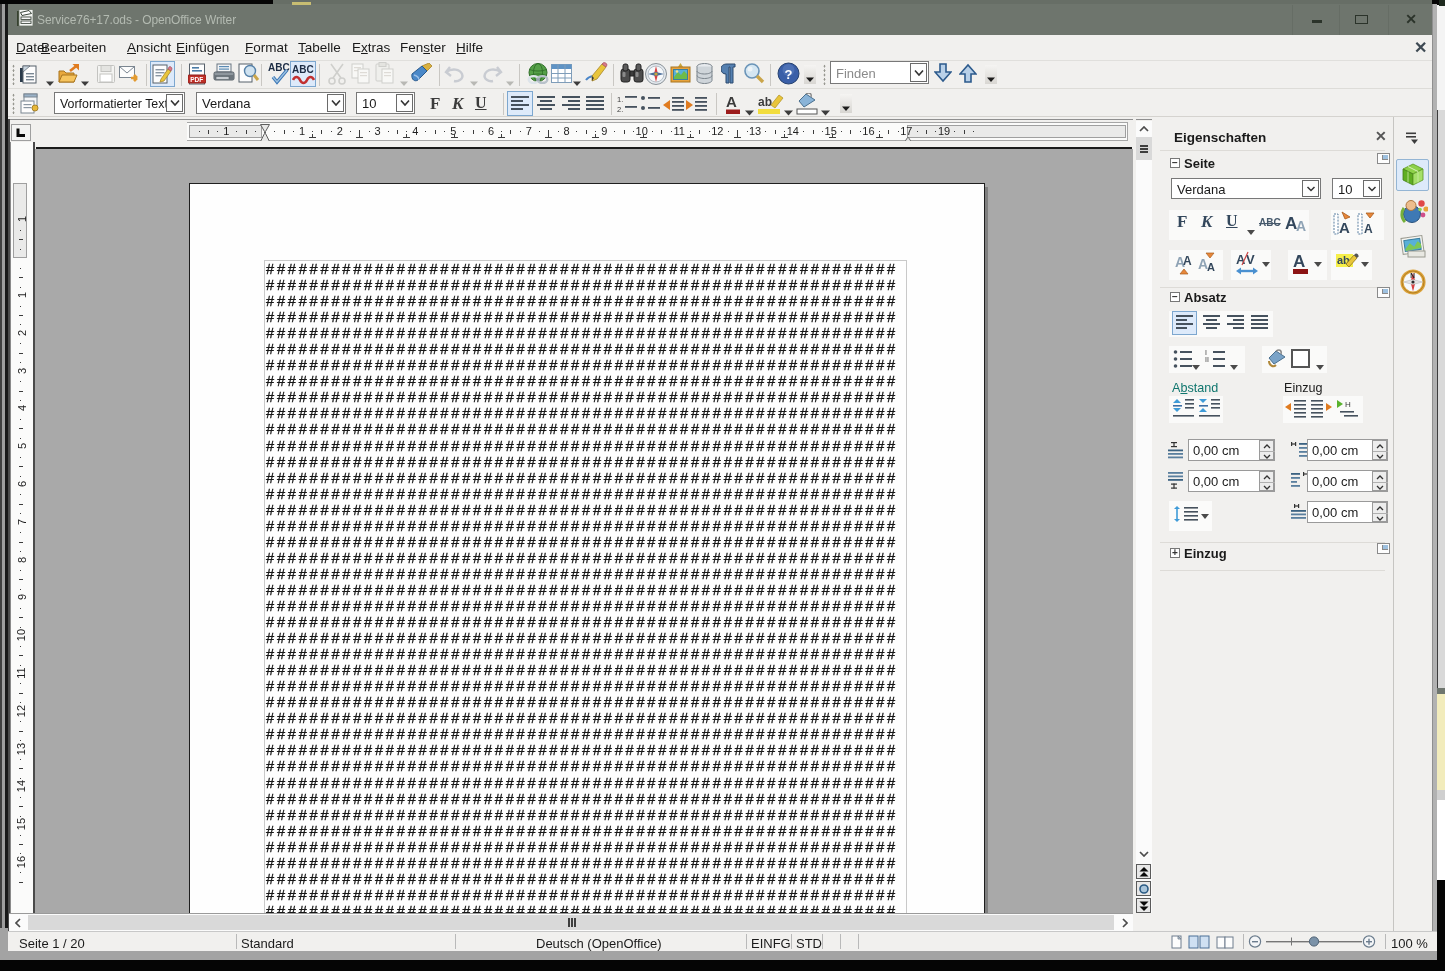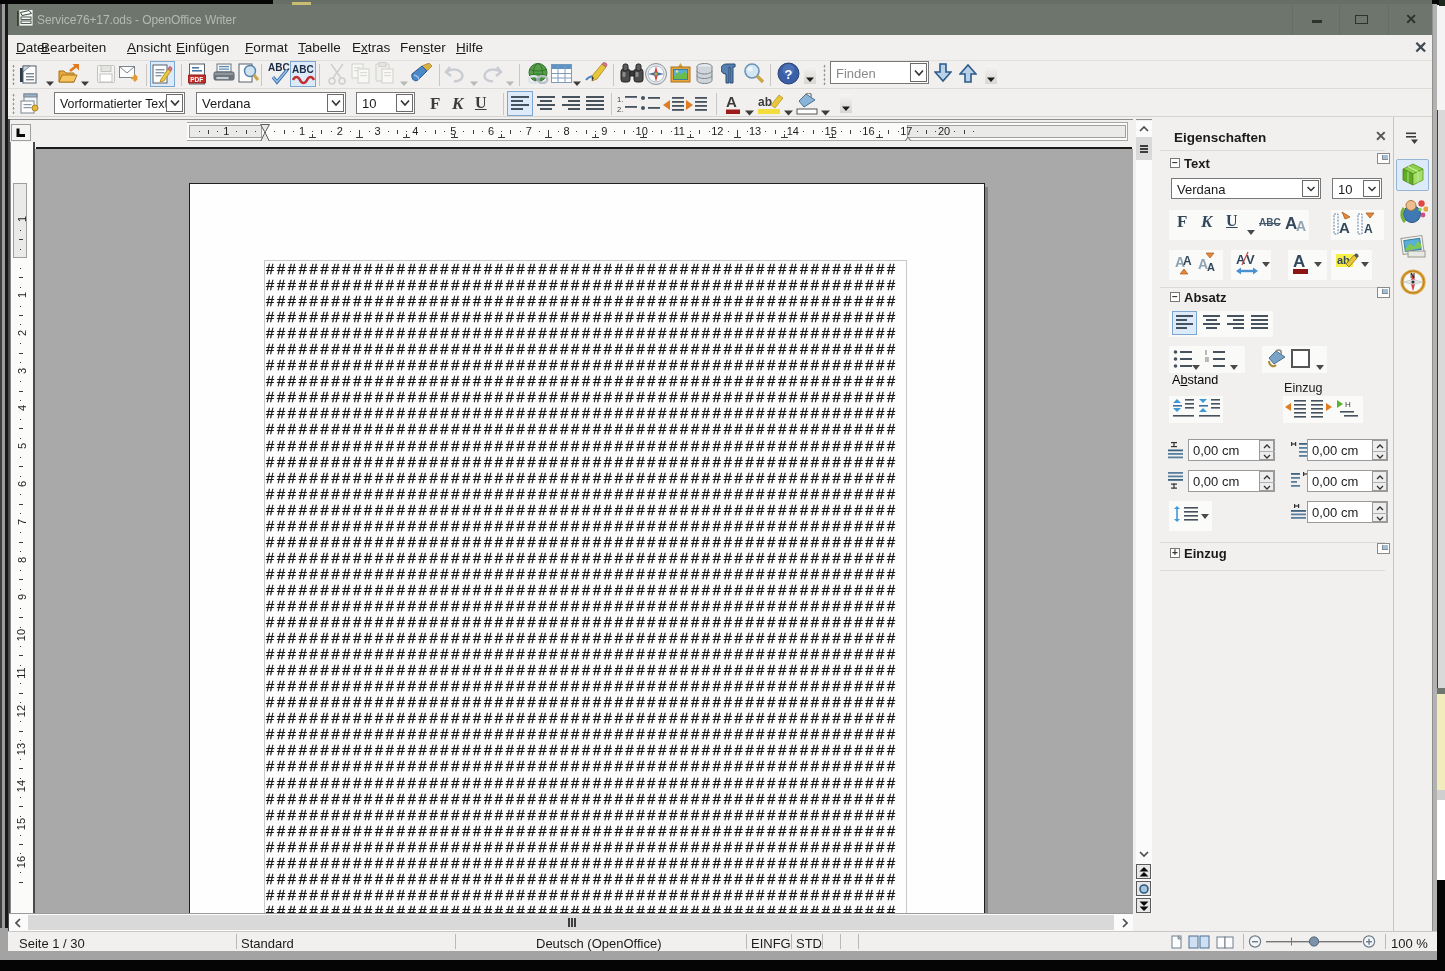--- a/index.html
+++ b/index.html
@@ -480,21 +480,21 @@
     <div class="rnum" style="position: absolute; left: 376.52px; top: 2px;">8</div>
     <div class="rnum" style="position: absolute; left: 414.31px; top: 2px;">9</div>
     <div class="rnum" style="position: absolute; left: 448.6px; top: 2px;">10</div>
     <div class="rnum" style="position: absolute; left: 486.39px; top: 2px;">11</div>
     <div class="rnum" style="position: absolute; left: 524.18px; top: 2px;">12</div>
     <div class="rnum" style="position: absolute; left: 561.97px; top: 2px;">13</div>
     <div class="rnum" style="position: absolute; left: 599.76px; top: 2px;">14</div>
     <div class="rnum" style="position: absolute; left: 637.55px; top: 2px;">15</div>
     <div class="rnum" style="position: absolute; left: 675.34px; top: 2px;">16</div>
     <div class="rnum" style="position: absolute; left: 713.13px; top: 2px;">17</div>
-    <div class="rnum" style="position: absolute; left: 750.92px; top: 2px;">20</div>
+    <div class="rnum" style="position: absolute; left: 750.92px; top: 2px;">19</div>
     <div class="rdot" style="position: absolute; left: 11.5675px; top: 8px;"></div>
     <div class="rtick" style="position: absolute; left: 21.015px; top: 7px; width: 1px; height: 4px;"></div>
     <div class="rdot" style="position: absolute; left: 30.4625px; top: 8px;"></div>
     <div class="rdot" style="position: absolute; left: 49.3575px; top: 8px;"></div>
     <div class="rtick" style="position: absolute; left: 58.805px; top: 7px; width: 1px; height: 4px;"></div>
     <div class="rdot" style="position: absolute; left: 68.2525px; top: 8px;"></div>
     <div class="rdot" style="position: absolute; left: 87.1475px; top: 8px;"></div>
     <div class="rtick" style="position: absolute; left: 96.595px; top: 7px; width: 1px; height: 4px;"></div>
     <div class="rdot" style="position: absolute; left: 106.042px; top: 8px;"></div>
     <div class="rdot" style="position: absolute; left: 124.937px; top: 8px;"></div>
@@ -769,21 +769,21 @@
 <div class="abs" style="left:1133px;top:913px;width:19px;height:18px;background:#f1f0ee"></div>
 
 <div class="abs" id="sidebar">
     <div style="position: absolute; left: 22px; top: 13px; font-weight: bold; font-size: 13.5px; color: rgb(26, 26, 26);">Eigenschaften</div>
     <div style="position: absolute; left: 223px; top: 11px; font-size: 14px; color: rgb(85, 85, 85); font-weight: bold;">✕</div>
     <div style="position: absolute; left: 8px; top: 33px; width: 225px; height: 1px; background: rgb(221, 219, 215);"></div>
     <div style="position: absolute; left: 8px; top: 170px; width: 225px; height: 1px; background: rgb(221, 219, 215);"></div>
     <div style="position: absolute; left: 8px; top: 425px; width: 225px; height: 1px; background: rgb(221, 219, 215);"></div>
     <div style="position: absolute; left: 8px; top: 453px; width: 225px; height: 1px; background: rgb(221, 219, 215);"></div>
     <div class="exp" style="position: absolute; left: 18px; top: 41px;">−</div>
-    <div style="position: absolute; left: 32px; top: 39px; font-weight: bold; font-size: 13px; color: rgb(26, 26, 26);">Text</div>
+    <div style="position: absolute; left: 32px; top: 39px; font-weight: bold; font-size: 13px; color: rgb(26, 26, 26);">Seite</div>
     <div class="launcher" style="position: absolute; left: 225px; top: 36px;"></div>
     <div class="combo" style="position: absolute; left: 19px; top: 61px; width: 150px; height: 21px;">
       <span class="ct">Verdana</span>
       <span class="dd">
         <svg width="9" height="6" viewBox="0 0 9 6">
           <polyline points="1,1 4.5,4.5 8,1" fill="none" stroke="#333" stroke-width="1.5"></polyline>
         </svg>
       </span>
     </div>
     <div class="combo" style="position: absolute; left: 180px; top: 61px; width: 50px; height: 21px;">
@@ -910,21 +910,21 @@
         <path d="M3 10 L10 3 L19 9 L8 16 Z" fill="#7aa3c8" stroke="#4a708f"></path>
         <path d="M10 3 C13 1 16 2 15 6" fill="none" stroke="#888" stroke-width="1.5"></path>
         <path d="M3 13 C3 17 7 20 10 17" fill="none" stroke="#b0883a" stroke-width="2"></path>
       </svg></div>
     <div style="position: absolute; left: 138px; top: 231px;"><svg width="22" height="22" viewBox="0 0 22 22">
         <rect x="2" y="2" width="17" height="17" fill="#fff" stroke="#555" stroke-width="2"></rect>
       </svg></div>
     <div style="position: absolute; left: 164px; top: 239px;"><svg width="8" height="5" viewBox="0 0 8 5">
         <polygon points="0,0 8,0 4,5" fill="#4a4a4a"></polygon>
       </svg></div>
-    <div style="position: absolute; left: 20px; top: 256px; font-size: 12.6px; color: #000000;">A<u>b</u>stand</div>
+    <div style="position: absolute; left: 20px; top: 264px; font-size: 12.6px; color: #0f766e;">A<u>b</u>stand</div>
     <div style="position: absolute; left: 132px; top: 264px; font-size: 12.6px; color: rgb(26, 26, 26);">Einzug</div>
     <div style="position: absolute; left: 21px; top: 282px;"><svg width="21" height="20" viewBox="0 0 21 20">
         <polygon points="4,0 8,4 0,4" fill="#3f9bd8"></polygon>
         <rect x="0" y="6" width="9" height="1.6" fill="#3e6fa5"></rect>
         <polygon points="4,13 8,9 0,9" fill="#3f9bd8"></polygon>
         <rect x="12" y="0" width="9" height="1.6" fill="#46525e"></rect>
         <rect x="12" y="4" width="9" height="1.6" fill="#46525e"></rect>
         <rect x="12" y="8" width="9" height="1.6" fill="#46525e"></rect>
         <rect x="0" y="16" width="21" height="1.6" fill="#46525e"></rect>
       </svg></div>
@@ -1112,21 +1112,21 @@
         <polygon points="14,4.5 16.5,14 14,23.5 11.5,14" fill="#d84040"></polygon>
         <polygon points="4.5,14 14,11.5 23.5,14 14,16.5" fill="#e4e4e4" stroke="#b0b0b0" stroke-width="0.5"></polygon>
         <circle cx="14" cy="14" r="1.6" fill="#2c2c2c"></circle>
         <text x="11.2" y="10" font-size="6.5" font-weight="bold" fill="#222">N</text>
       </svg></div>
   </div>
 <div class="abs" id="tabstrip-sep"></div>
 
 <div class="abs" id="hsep-status"></div>
 <div class="abs" id="statusbar">
-    <div style="position: absolute; left: 11px; top: 4px; white-space: nowrap;">Seite 1 / 30</div>
+    <div style="position: absolute; left: 11px; top: 4px; white-space: nowrap;">Seite 1 / 20</div>
     <div class="ssep" style="position: absolute; left: 228px;"></div>
     <div style="position: absolute; left: 233px; top: 4px; white-space: nowrap;">Standard</div>
     <div class="ssep" style="position: absolute; left: 447px;"></div>
     <div style="position: absolute; left: 528px; top: 4px; white-space: nowrap;">Deutsch (OpenOffice)</div>
     <div class="ssep" style="position: absolute; left: 738px;"></div>
     <div style="position: absolute; left: 743px; top: 4px; white-space: nowrap;">EINFG</div>
     <div class="ssep" style="position: absolute; left: 783px;"></div>
     <div style="position: absolute; left: 788px; top: 4px; white-space: nowrap;">STD</div>
     <div class="ssep" style="position: absolute; left: 814px;"></div>
     <div class="ssep" style="position: absolute; left: 832px;"></div>

